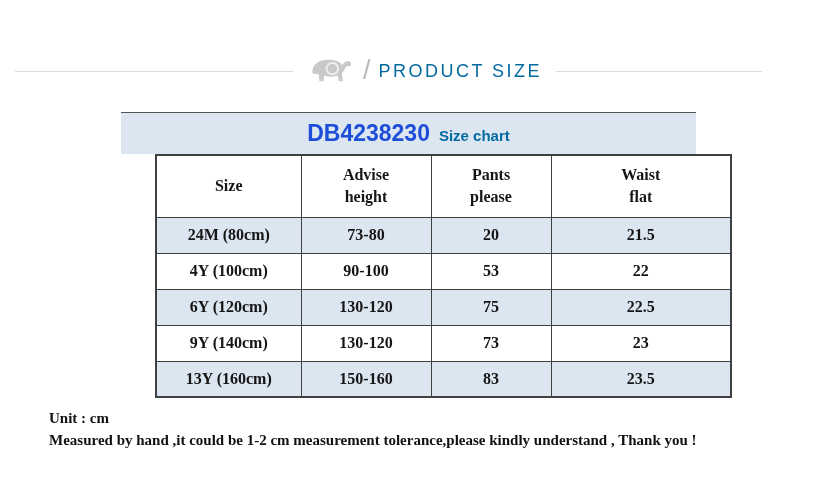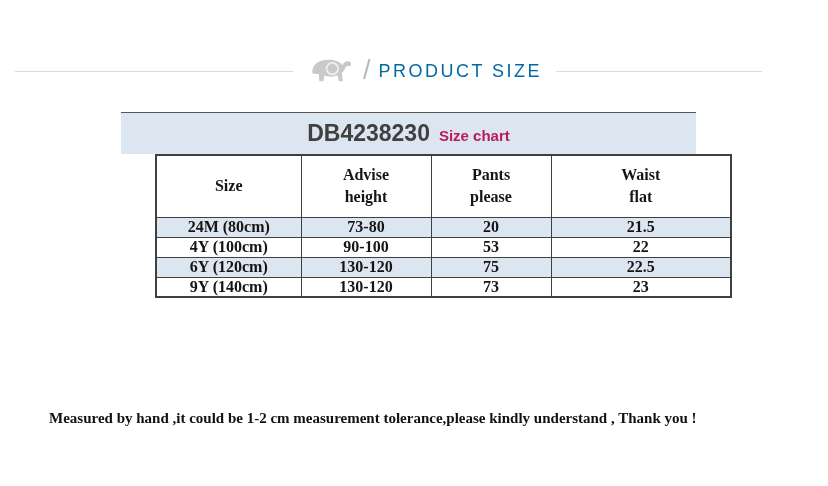--- a/index.html
+++ b/index.html
@@ -34,40 +34,40 @@
   .chart-wrap {
     position: absolute; left: 121px; top: 112px; width: 575px;
   }
   .chart-titlebar {
     height: 42px; background: #dce6f1;
     border-top: 1px solid #555555;
     display: flex; align-items: baseline; justify-content: center;
     gap: 9px; padding-top: 7px;
   }
   .product-code {
-    font-size: 23px; font-weight: bold; color: #404040;
+    font-size: 23px; font-weight: bold; color: #1d4ed8;
     font-family: "Liberation Sans", sans-serif;
   }
   .title-suffix {
-    font-size: 15px; font-weight: bold; color: #be185d;
+    font-size: 15px; font-weight: bold; color: #0369a1;
     font-family: "Liberation Sans", sans-serif;
   }
   table.size-table {
     width: 575px; border-collapse: collapse; table-layout: fixed;
     font-family: "Liberation Serif", "DejaVu Serif", serif;
     color: #151515;
   }
   .size-table th, .size-table td {
     border: 1px solid #404040;
     text-align: center; vertical-align: middle;
     font-weight: bold; font-size: 16px;
   }
   .size-table { border: 2px solid #404040; margin-left: 34px; }
   .size-table th { height: 62px; }
-  .size-table td { height: 20px; }
+  .size-table td { height: 36px; }
   .size-table tr.alt { background: #dce6f1; }
   .hdr { max-width: 66px; margin: 0 auto; line-height: 22px; }
 
   
   .notes {
     position: absolute; left: 49px; top: 407px;
     font-family: "Liberation Serif", "DejaVu Serif", serif;
     font-weight: bold; font-size: 15px; color: #111111;
     line-height: 22px; white-space: nowrap;
   }
@@ -145,19 +145,26 @@
         <td>130-120</td>
         <td>75</td>
         <td>22.5</td>
       </tr>
       <tr>
         <td>9Y (140cm)</td>
         <td>130-120</td>
         <td>73</td>
         <td>23</td>
       </tr>
+      <tr class="alt">
+        <td>13Y (160cm)</td>
+        <td>150-160</td>
+        <td>83</td>
+        <td>23.5</td>
+      </tr>
     </tbody>
   </table>
 </div>
 
 <div class="notes">
+  <div>Unit : cm</div>
   <div>Measured by hand ,it could be 1-2 cm measurement tolerance,please kindly understand , Thank you !</div>
 </div>
 
 </body></html>

